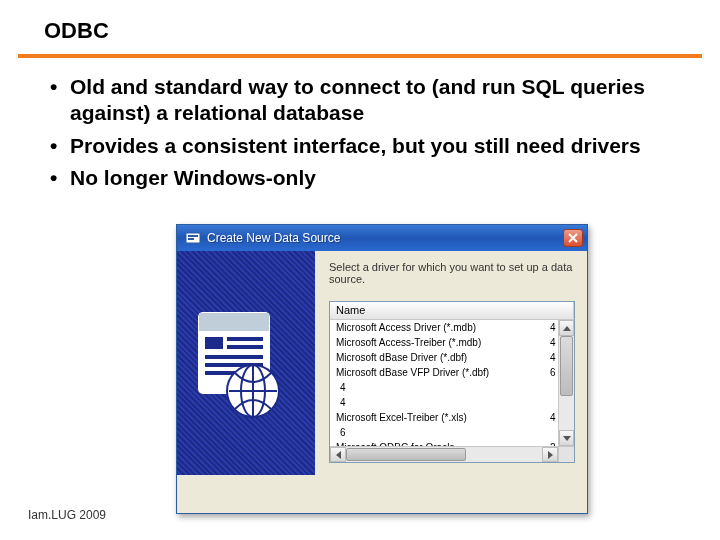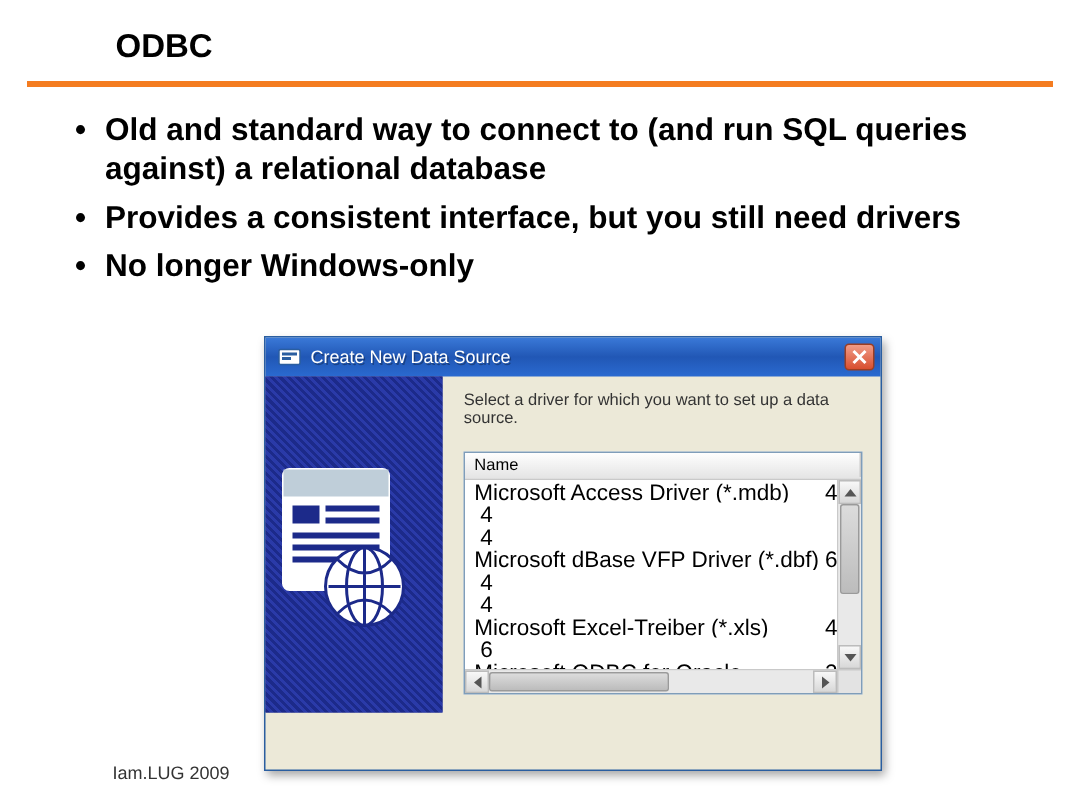--- a/index.html
+++ b/index.html
@@ -9,21 +9,20 @@
     background: #fff;
     font-family: Arial, Helvetica, sans-serif;
     position: relative;
     overflow: hidden;
   }
   .slide-title {
     font-size: 22px;
     font-weight: bold;
     color: #000;
     padding: 18px 0 8px 44px;
-    margin-left: 33px;
   }
   .orange-rule {
     height: 4px;
     background: #f47c20;
     margin: 2px 18px 0 18px;
   }
   .bullets {
     padding: 16px 44px 0 70px;
   }
   .bullets li {
@@ -40,21 +39,20 @@
     position: absolute;
     left: -20px;
     top: 0;
   }
   .footer {
     position: absolute;
     bottom: 18px;
     left: 28px;
     font-size: 12px;
     color: #333;
-    margin-left: 47px;
   }
   
   .dialog {
     position: absolute;
     left: 176px;
     top: 224px;
     width: 412px;
     height: 290px;
     border: 1px solid #2a5ea0;
     background: #ece9d8;
@@ -137,22 +135,23 @@
   }
   .list-header .col-name { flex: 1; }
   .list-header .col-val { width: 28px; text-align: center; border-right: none; }
   .list-rows {
     overflow: hidden;
     height: 128px;
   }
   .list-row {
     display: flex;
     height: 15px;
-    font-size: 15px;
+    font-size: 10px;
     padding: 0 6px;
+    align-items: center;
   }
   .list-row .r-name { flex: 1; white-space: nowrap; overflow: hidden; text-overflow: ellipsis; }
   .list-row .r-val { width: 22px; text-align: left; padding-left: 4px; }
   .scroll-v {
     position: absolute;
     right: 0; top: 18px; bottom: 16px;
     width: 16px;
     background: #efefef;
     border-left: 1px solid #c9c9c9;
     display: flex; flex-direction: column;
@@ -260,23 +259,25 @@
         <div class="list-header">
           <div class="col col-name">Name</div>
           <div class="col col-val"></div>
         </div>
         <div class="list-rows">
           <div class="list-row">
               <span class="r-name">Microsoft Access Driver (*.mdb)</span>
               <span class="r-val">4</span>
             </div>
           <div class="list-row">
-              <span class="r-val">4</span>
-            </div>
-          <div class="list-row">
+              <span class="r-name">Microsoft Access-Treiber (*.mdb)</span>
+              <span class="r-val">4</span>
+            </div>
+          <div class="list-row">
+              <span class="r-name">Microsoft dBase Driver (*.dbf)</span>
               <span class="r-val">4</span>
             </div>
           <div class="list-row">
               <span class="r-name">Microsoft dBase VFP Driver (*.dbf)</span>
               <span class="r-val">6</span>
             </div>
           <div class="list-row">
               <span class="r-val">4</span>
             </div>
           <div class="list-row">

